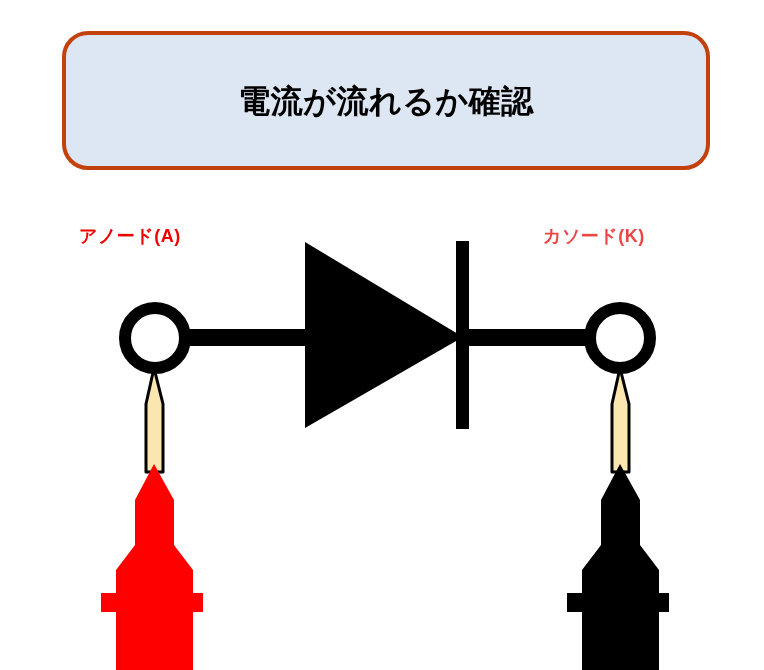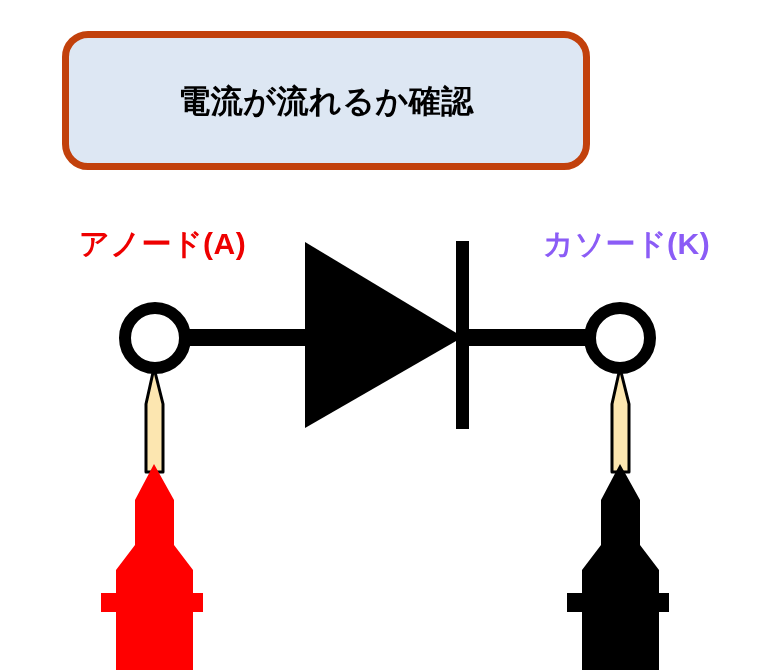--- a/index.html
+++ b/index.html
@@ -13,58 +13,58 @@
     position: relative;
     overflow: hidden;
     font-family: "Liberation Sans", "DejaVu Sans", sans-serif;
   }
 
   
   #title-box {
     position: absolute;
     left: 62px;
     top: 31px;
-    width: 528px;
+    width: 648px;
     height: 139px;
     box-sizing: border-box;
     background: #dde7f3;
-    border: 7px solid #c2410c;
+    border: 4px solid #c2410c;
     border-radius: 26px;
     display: flex;
     flex-direction: column;
     align-items: center;
     justify-content: center;
     gap: 6px;
   }
   #title-box .tline {
     font-size: 32px;
     font-weight: bold;
     color: #000000;
     line-height: 1.25;
     letter-spacing: 0.5px;
     white-space: nowrap;
   }
 
   
   .term-label {
     position: absolute;
-    font-size: 30px;
+    font-size: 18px;
     font-weight: bold;
     white-space: nowrap;
     letter-spacing: 0.5px;
   }
   #anode-label {
     left: 79px;
     top: 224px;
     color: #ee0000;
   }
   #cathode-label {
     left: 543px;
     top: 224px;
-    color: #8b5cf6;
+    color: #ef4444;
   }
 
   
   #schematic {
     position: absolute;
     left: 0;
     top: 0;
     width: 764px;
     height: 670px;
   }

